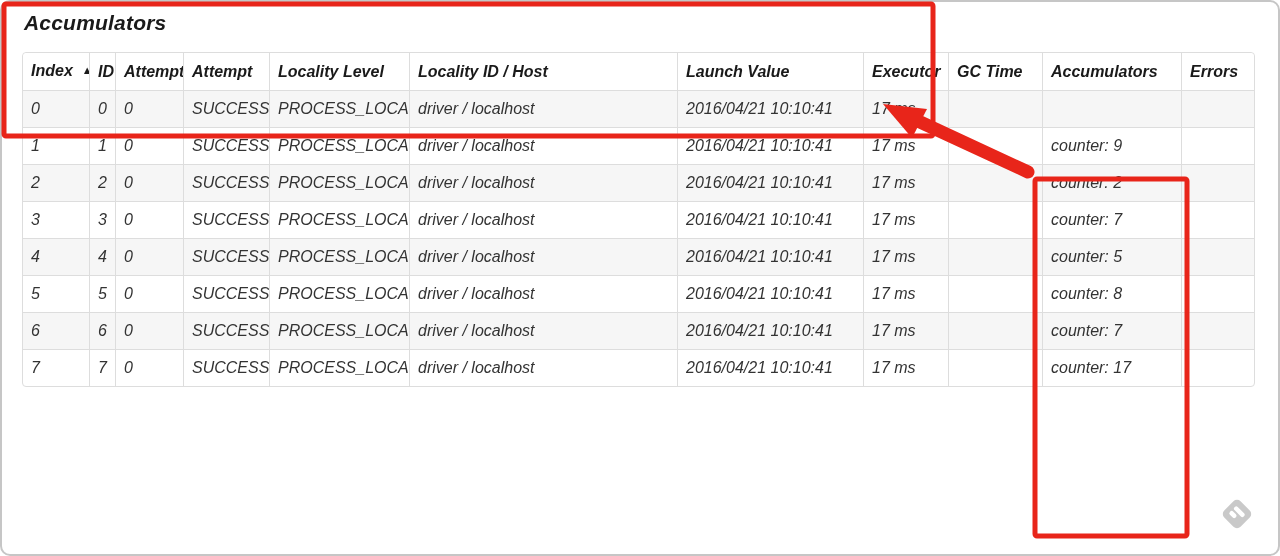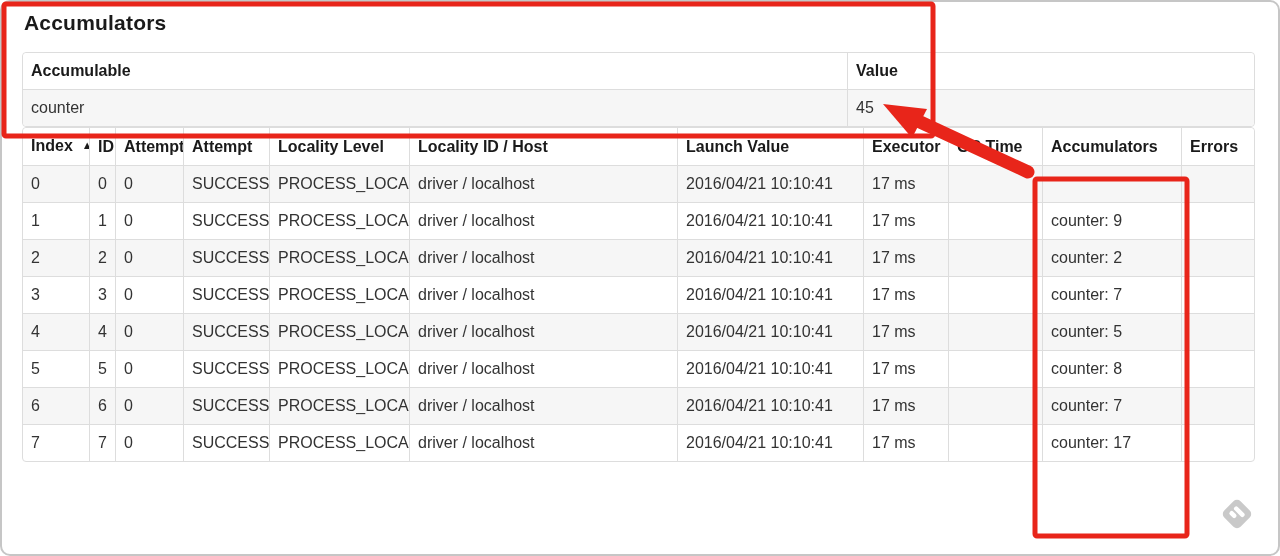--- a/index.html
+++ b/index.html
@@ -5,21 +5,21 @@
   html,body{margin:0;padding:0;background:#fff;}
   body{
     width:1280px;height:556px;position:relative;overflow:hidden;
     font-family:"Liberation Sans","DejaVu Sans",sans-serif;
     -webkit-font-smoothing:antialiased;
   }
   .frame{
     position:absolute;inset:0;border:2px solid #c6c6c6;border-radius:10px;
     pointer-events:none;z-index:40;
   }
-  .content{padding:0 0 0 22px;position:relative;z-index:1;}
+  .content{padding:0 0 0 22px;position:relative;z-index:1;font-style:italic;}
   h4.section-title{
     font-size:21px;font-weight:bold;color:#1a1a1a;margin:0 0 0 2px;letter-spacing:.2px;
   }
   #acc-title{padding-top:11px;margin-bottom:17px;}
   #tasks-title{margin-top:29px;margin-bottom:14px;}
   table.tbl{
     border-collapse:separate;border-spacing:0;width:1231px;background:#fff;
     border:1px solid #ddd;border-radius:4px;font-size:16px;color:#333;
     table-layout:fixed;
   }
@@ -40,38 +40,20 @@
 </style>
 </head>
 <body>
 
 <div class="frame"></div>
 
 <div class="content">
 
   <h4 class="section-title" id="acc-title">Accumulators</h4>
 
-  <table class="tbl">
-    <colgroup>
-        <col style="width:824px">
-        <col style="width:407px">
-      </colgroup>
-    <thead>
-      <tr>
-        <th>Accumulable</th>
-        <th>Value</th>
-      </tr>
-    </thead>
-    <tbody>
-      <tr>
-        <td>counter</td>
-        <td>45</td>
-      </tr>
-    </tbody>
-  </table>
 
 
   <table class="tbl">
     <colgroup>
       <col style="width:66px">
         <col style="width:26px">
         <col style="width:68px">
         <col style="width:86px">
       <col style="width:140px">
         <col style="width:268px">

